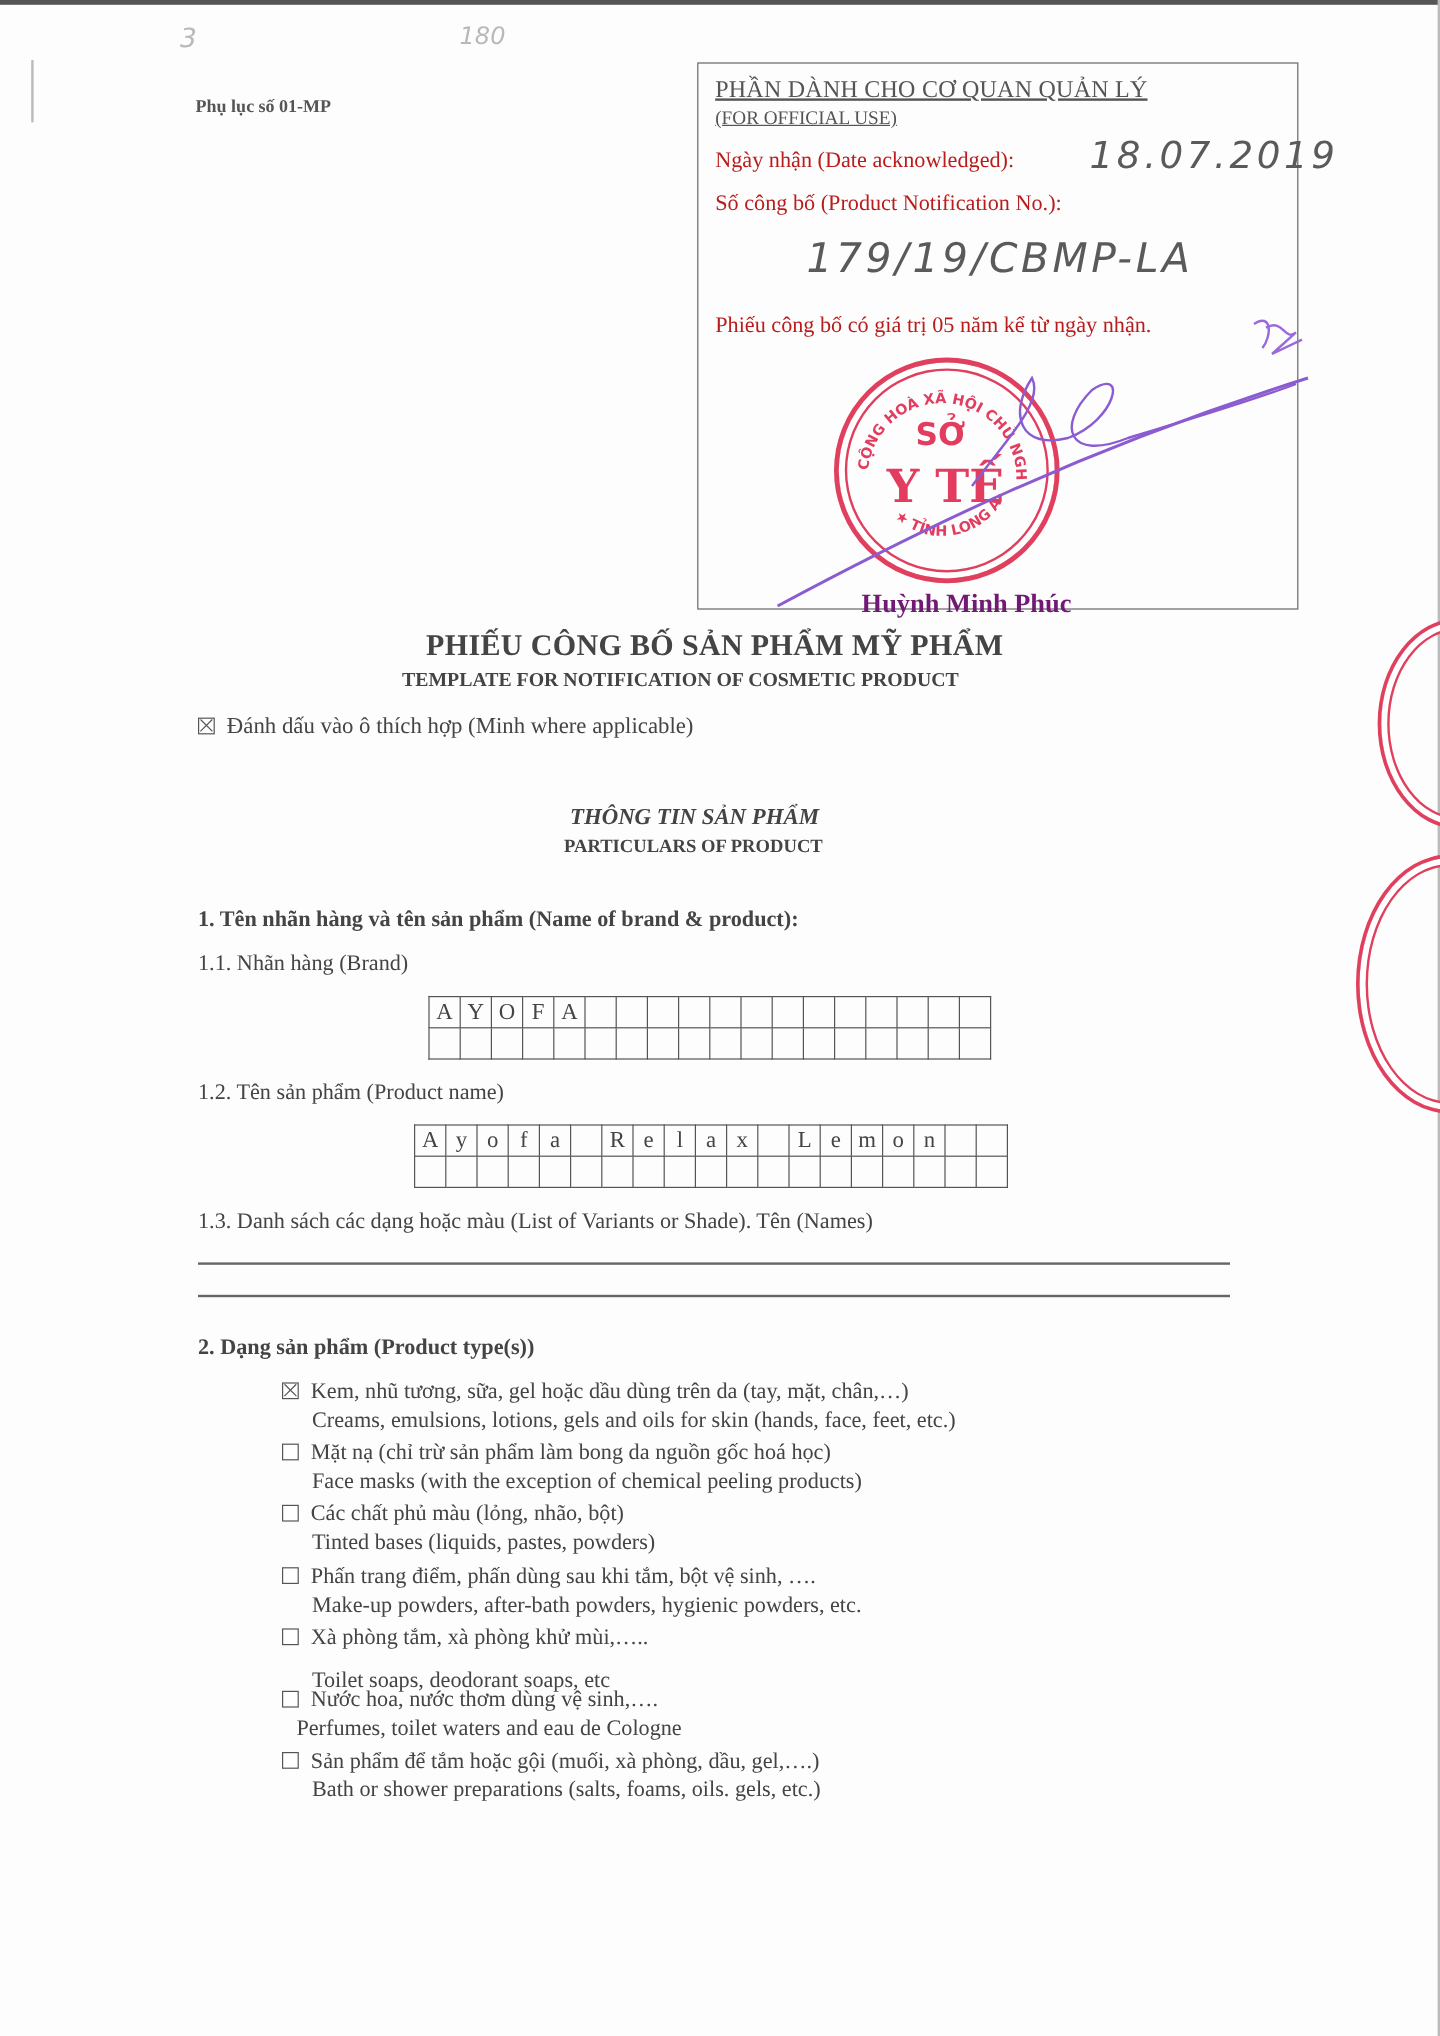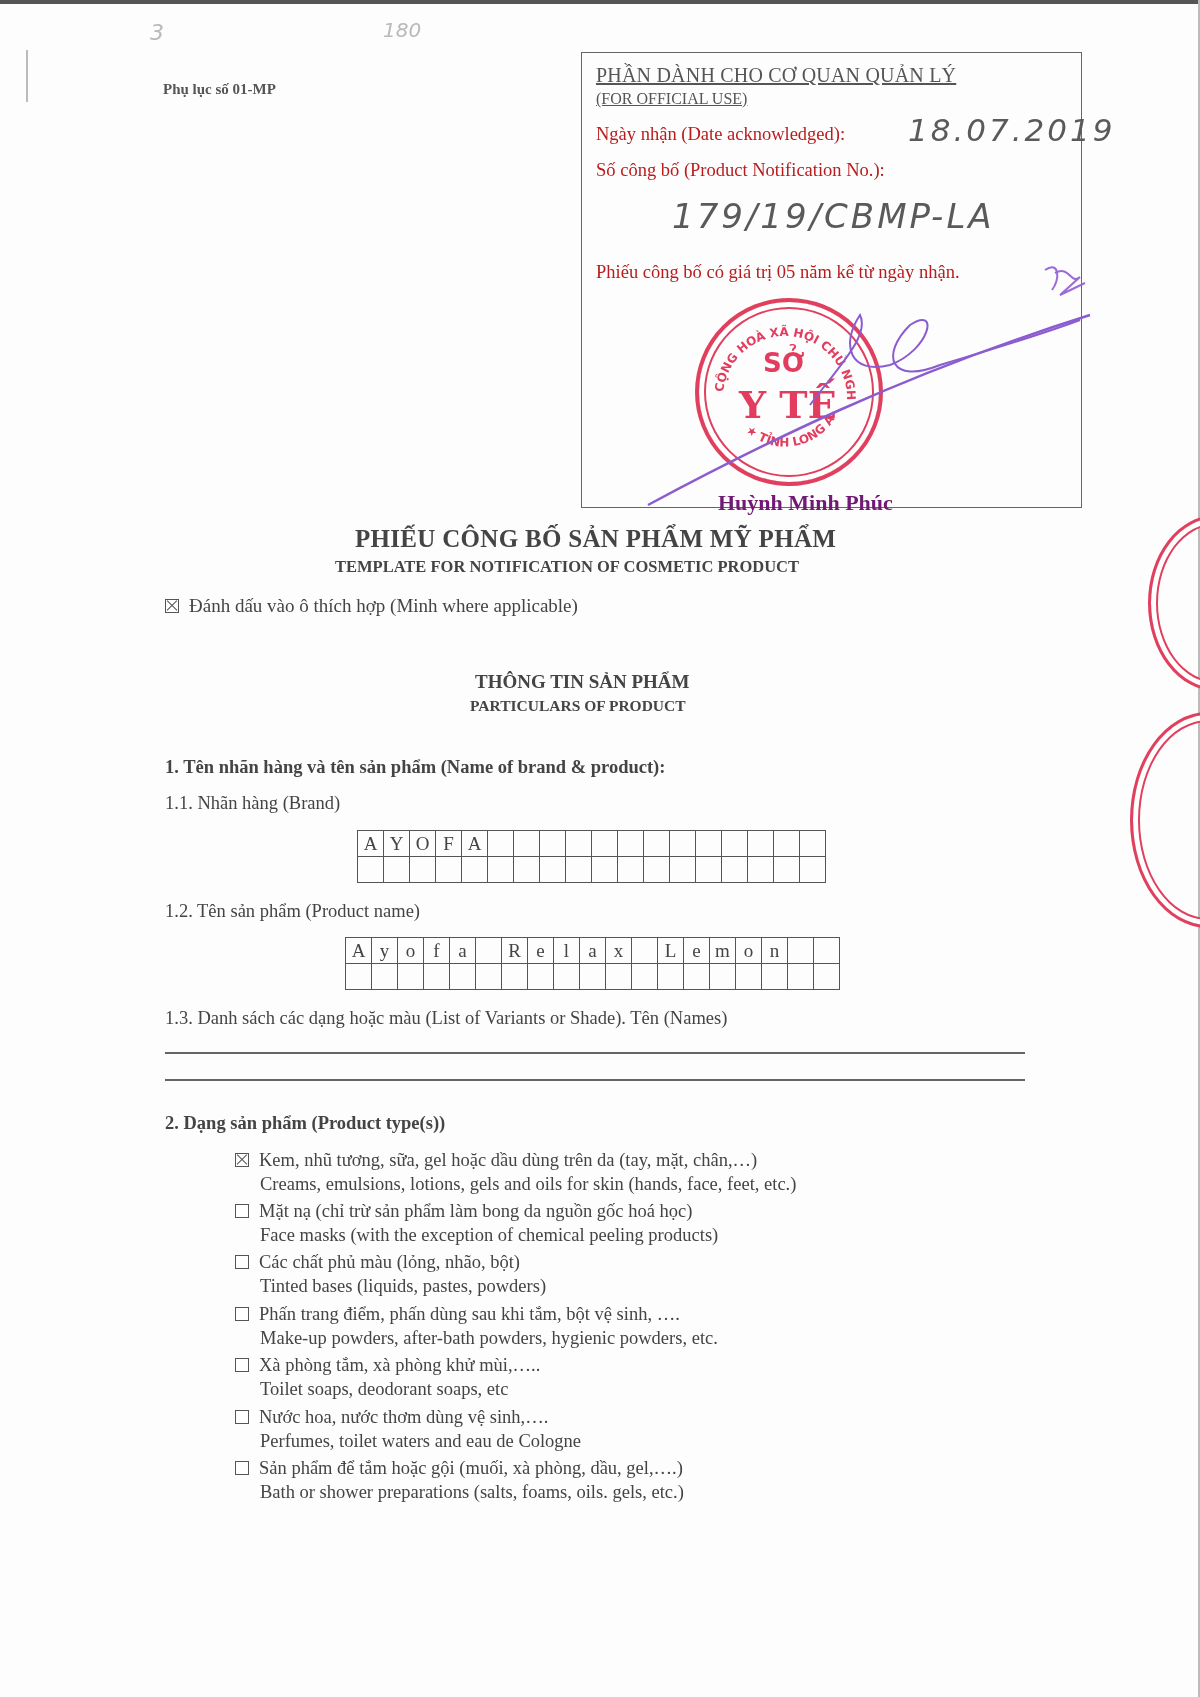--- a/index.html
+++ b/index.html
@@ -23,21 +23,21 @@
   .signer { left:718px; top:490px; font-size:22px; color:#701a75; font-weight:bold; }
 
   .title-vn { left:355px; top:525px; font-size:25px; font-weight:bold; color:#444; letter-spacing:0.3px; }
   .title-en { left:335px; top:557px; font-size:16.5px; font-weight:bold; color:#444; }
   .tick-line { left:165px; top:595px; font-size:19px; color:#444; }
   .cb { display:inline-block; width:12px; height:12px; border:1.2px solid #555; position:relative; vertical-align:-1px; margin-right:10px; background:#fff; }
   .cb.checked::before, .cb.checked::after { content:""; position:absolute; left:-1px; top:5px; width:14px; height:1.2px; background:#555; }
   .cb.checked::before { transform:rotate(45deg); }
   .cb.checked::after { transform:rotate(-45deg); }
 
-  .sec-vn { left:475px; top:671px; font-size:19px; font-weight:bold; color:#444; }
+  .sec-vn { left:475px; top:671px; font-size:19px; font-weight:bold; color:#444;font-style:italic; }
   .sec-en { left:470px; top:697px; font-size:15.5px; font-weight:bold; color:#444; }
 
   .h1 { left:165px; top:757px; font-size:18.5px; font-weight:bold; color:#444; }
   .lbl { font-size:18.5px; color:#444; }
 
   .grid { position:absolute; border-collapse:collapse; }
   .grid td { border:1.5px solid #555; width:25px; height:25px; padding:0; text-align:center;
              font-size:19px; color:#444; font-family:"Liberation Serif",serif; }
   .rule { position:absolute; left:165px; width:860px; height:1.5px; background:#666; }
 
@@ -211,22 +211,22 @@
 <div class="abs" style="left:235px;top:1252px;">
   <div class="opt-vn"><span class="cb"></span><span>Các chất phủ màu (lỏng, nhão, bột)</span></div>
   <div class="opt-en" style="margin-left:25px;margin-top:3px;">Tinted bases (liquids, pastes, powders)</div>
 </div>
 <div class="abs" style="left:235px;top:1304px;">
   <div class="opt-vn"><span class="cb"></span><span>Phấn trang điểm, phấn dùng sau khi tắm, bột vệ sinh, ….</span></div>
   <div class="opt-en" style="margin-left:25px;margin-top:3px;">Make-up powders, after-bath powders, hygienic powders, etc.</div>
 </div>
 <div class="abs" style="left:235px;top:1355px;">
   <div class="opt-vn"><span class="cb"></span><span>Xà phòng tắm, xà phòng khử mùi,…..</span></div>
-  <div class="opt-en" style="margin-left:25px;margin-top:3px;">Toilet soaps, deodorant soaps, etc</div>
+  <div class="opt-en" style="margin-left:25px;margin-top:15px;">Toilet soaps, deodorant soaps, etc</div>
 </div>
 <div class="abs" style="left:235px;top:1407px;">
   <div class="opt-vn"><span class="cb"></span><span>Nước hoa, nước thơm dùng vệ sinh,….</span></div>
-  <div class="opt-en" style="margin-left:25px;margin-top:3px;">Perfumes, toilet waters and eau de Cologne</div>
+  <div class="opt-en" style="margin-left:12px;margin-top:3px;">Perfumes, toilet waters and eau de Cologne</div>
 </div>
 <div class="abs" style="left:235px;top:1458px;">
   <div class="opt-vn"><span class="cb"></span><span>Sản phẩm để tắm hoặc gội (muối, xà phòng, dầu, gel,….)</span></div>
   <div class="opt-en" style="margin-left:25px;margin-top:3px;">Bath or shower preparations (salts, foams, oils. gels, etc.)</div>
 </div>
 
 </body></html>

